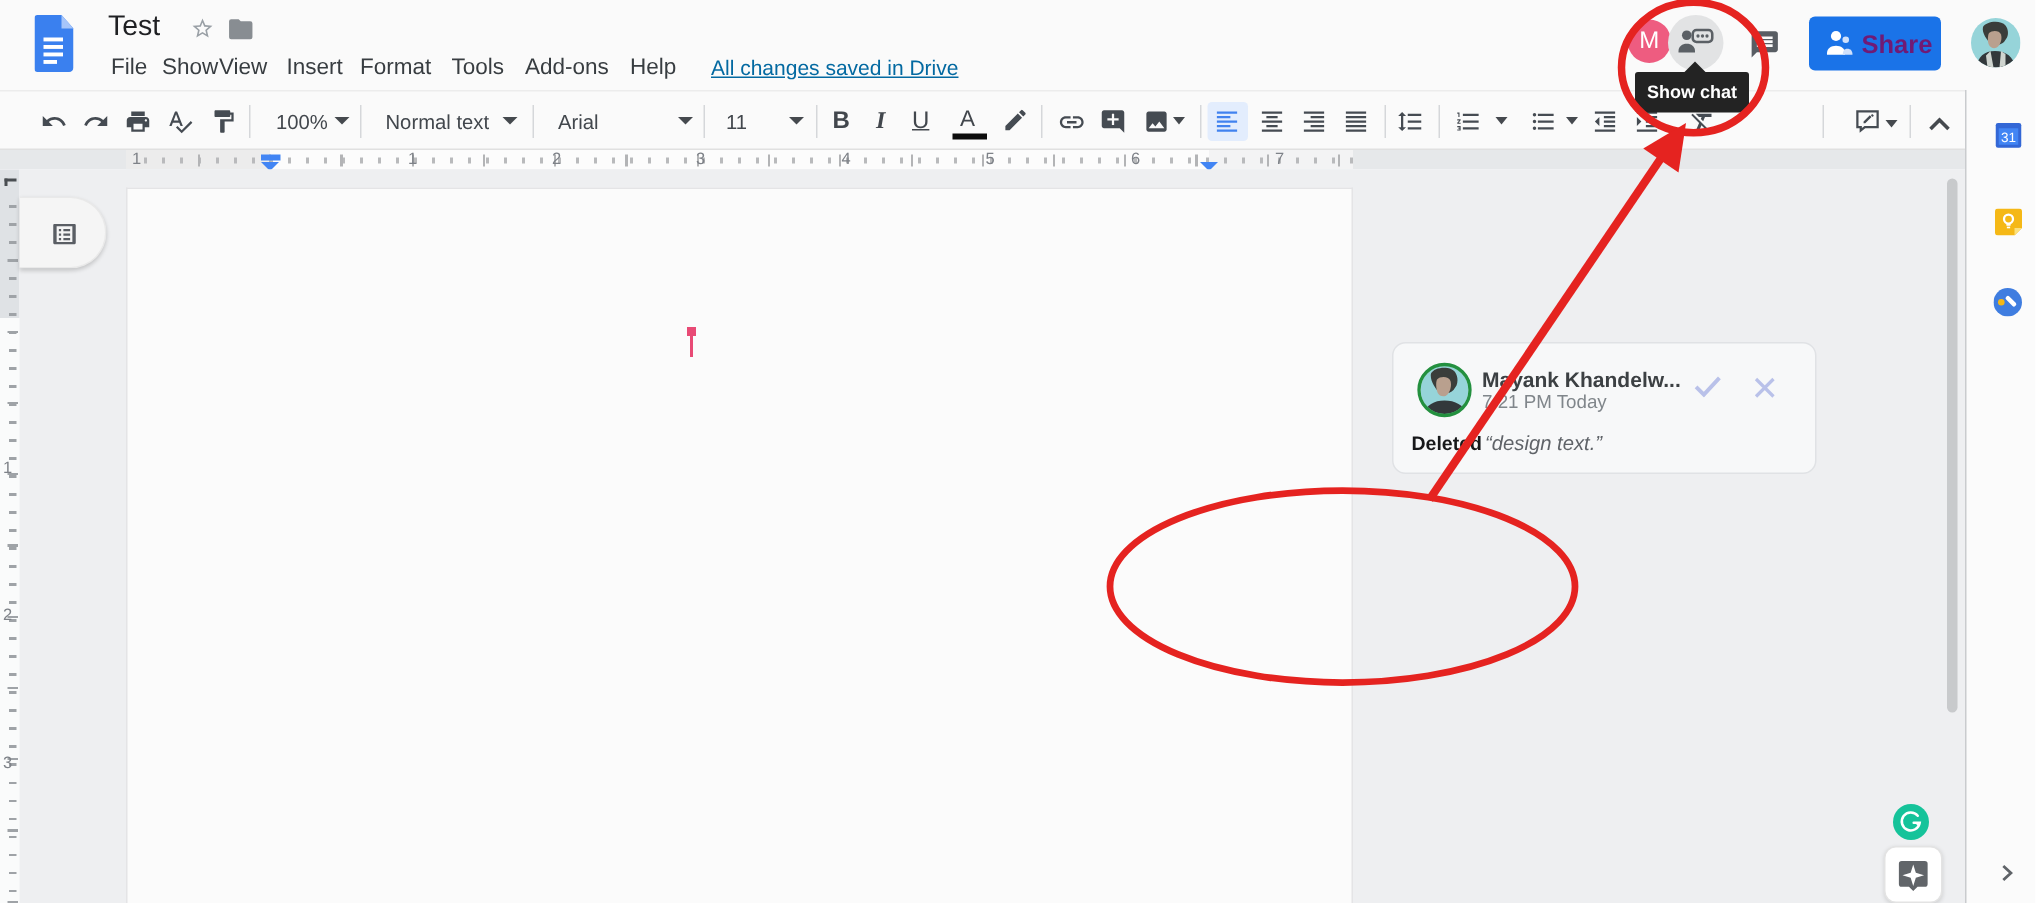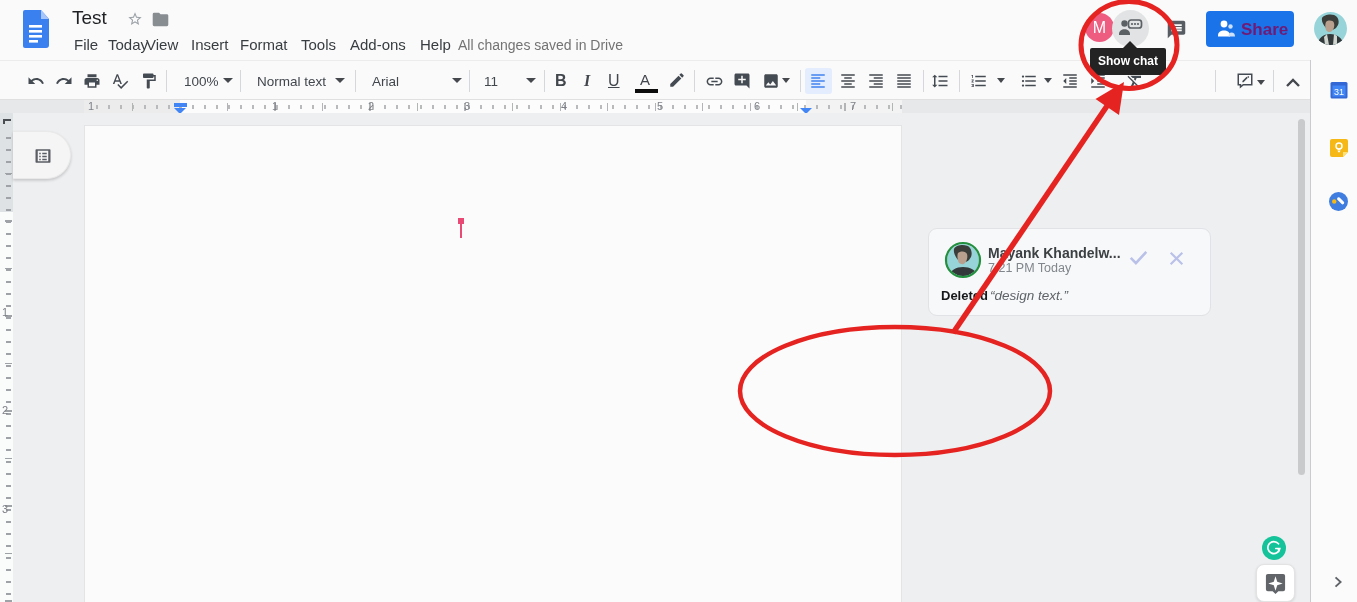--- a/index.html
+++ b/index.html
@@ -31,28 +31,28 @@
 
 <div class="abs" style="left:72px;top:7px;font-size:19px;color:#1f2023">Test</div>
 <svg class="abs" style="left:127px;top:11px" width="16" height="16" viewBox="0 0 24 24" fill="#9aa0a6">
   <path d="M22 9.24l-7.19-.62L12 2 9.19 8.63 2 9.24l5.46 4.73L5.82 21 12 17.27 18.18 21l-1.63-7.03L22 9.24zM12 15.4l-3.76 2.27 1-4.28-3.32-2.88 4.38-.38L12 6.1l1.71 4.04 4.38.38-3.32 2.88 1 4.28L12 15.4z"></path>
 </svg>
 <svg class="abs" style="left:152px;top:12px" width="17" height="15" viewBox="0 0 24 21" fill="#888d92">
   <path d="M10 1H3a2 2 0 0 0-2 2v15a2 2 0 0 0 2 2h18a2 2 0 0 0 2-2V5a2 2 0 0 0-2-2h-9l-2-2z"></path>
 </svg>
 
 <span class="menu" style="left:74px">File</span>
-<span class="menu" style="left:108px">Today</span>
+<span class="menu" style="left:108px">Show</span>
 <span class="menu" style="left:146px">View</span>
 <span class="menu" style="left:191px">Insert</span>
 <span class="menu" style="left:240px">Format</span>
 <span class="menu" style="left:301px">Tools</span>
 <span class="menu" style="left:350px">Add-ons</span>
 <span class="menu" style="left:420px">Help</span>
-<span class="abs" style="left:458px;top:37px;font-size:14px;color:#737373;">All changes saved in Drive</span>
+<span class="abs" style="left:474px;top:37px;font-size:14px;color:#0369a1;text-decoration:underline">All changes saved in Drive</span>
 
 <div class="abs" style="left:1085px;top:13px;width:29px;height:29px;border-radius:50%;background:#ee5c80;color:#fff;font-size:16px;text-align:center;line-height:29px">M</div>
 <div class="abs" style="left:1112px;top:10px;width:37px;height:37px;border-radius:50%;background:#e2e3e4"></div>
 <svg class="abs" style="left:1118px;top:18px" width="25" height="21" viewBox="0 0 25 21">
   <circle cx="6.5" cy="5.5" r="3.2" fill="#5b6065"></circle>
   <path d="M1 16c0-3 2.5-4.8 5.5-4.8S12 13 12 16v1H1z" fill="#5b6065"></path>
   <rect x="10.5" y="2" width="13" height="8" rx="2.5" fill="none" stroke="#5b6065" stroke-width="1.7"></rect>
   <circle cx="14" cy="6" r="1.1" fill="#5b6065"></circle>
   <circle cx="17" cy="6" r="1.1" fill="#5b6065"></circle>
   <circle cx="20" cy="6" r="1.1" fill="#5b6065"></circle>

